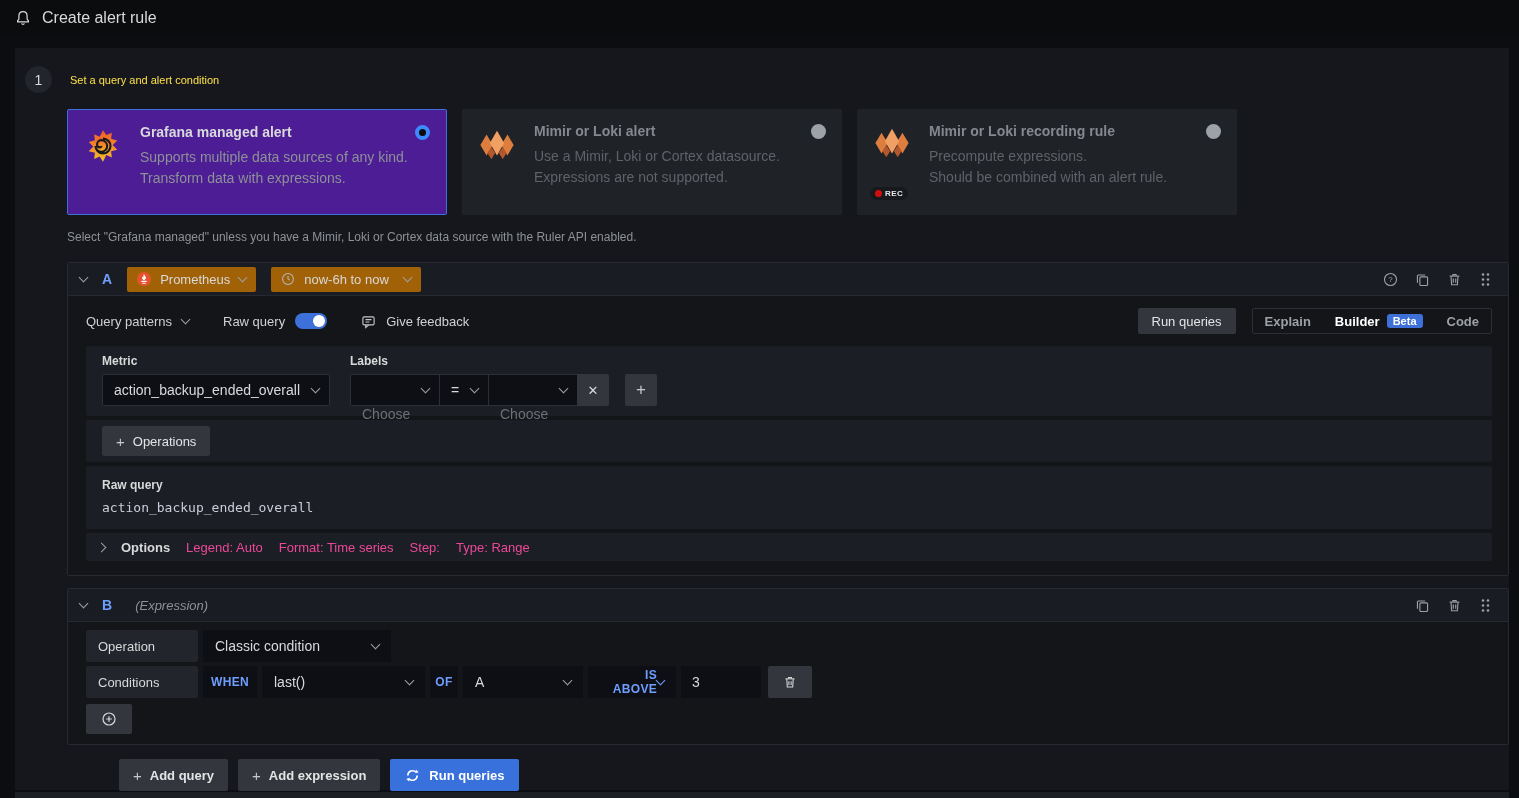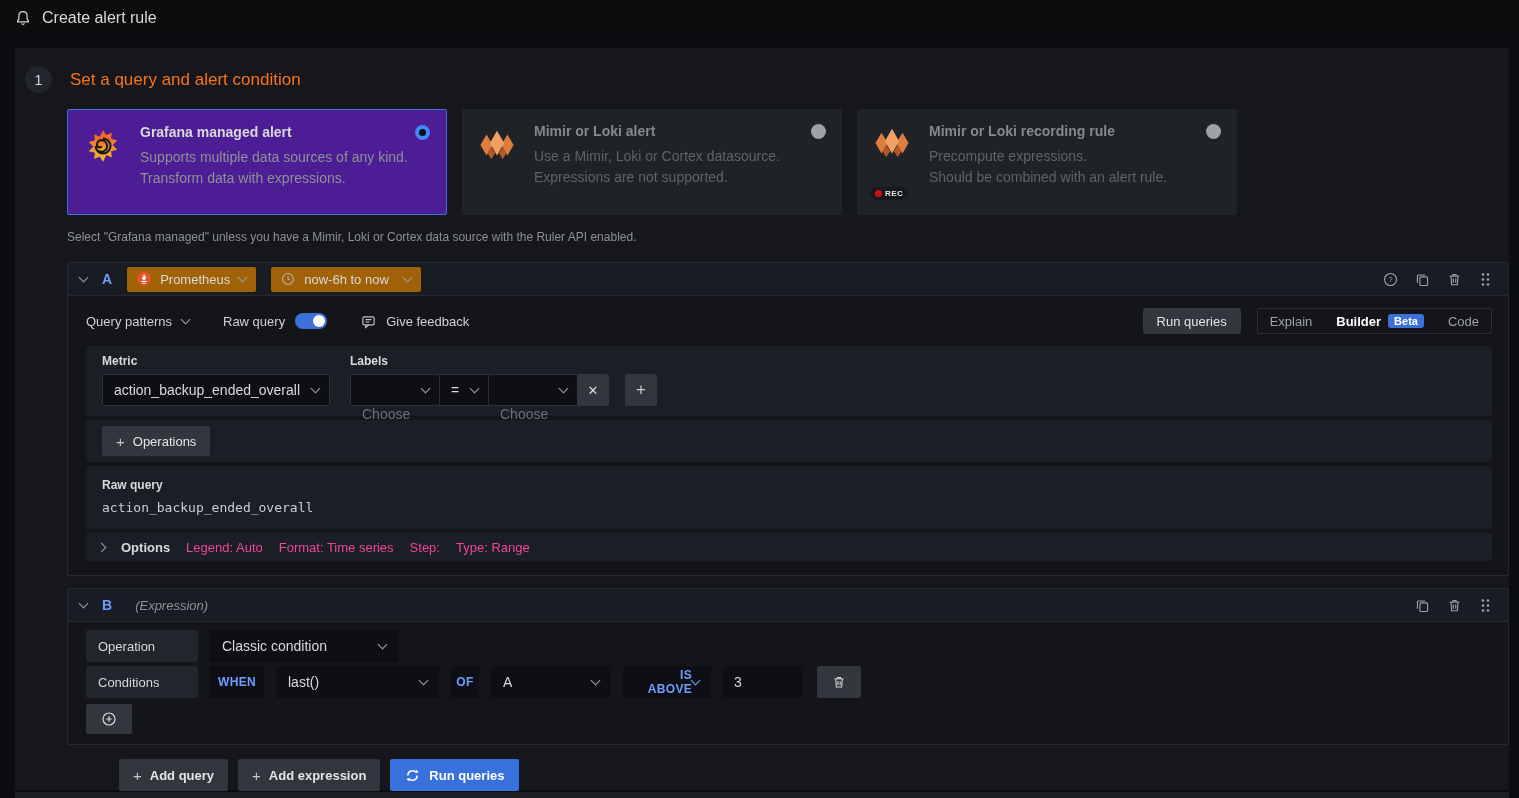--- a/index.html
+++ b/index.html
@@ -14,21 +14,21 @@
   
   .top-header { height:36px; background:#0b0c0e; display:flex; align-items:center; gap:11px; padding-left:15px; }
   .top-header .title { font-size:16px; color:#d8d9da; }
 
   
   .page { margin:12px 10px 0 15px; width:1494px; height:742px; background:#15171c; padding-top:18px; }
   .next-section { margin:2px 10px 0 15px; height:6px; background:#1c1f24; }
 
   .step-row { display:flex; align-items:center; gap:18px; margin-left:10px; }
   .step-circle { width:27px; height:27px; border-radius:50%; background:#22252b; display:flex; align-items:center; justify-content:center; font-size:14px; color:#d8d9da; flex:none; }
-  .step-title { font-size:17px; color:#f97316; }
+  .step-title { font-size:11px; color:#fde047; }
 
   .content { margin-left:52px; width:1442px; }
 
   
   .cards-row { display:flex; gap:15px; margin-top:16px; }
   .type-card { width:380px; height:106px; border-radius:2px; padding:14px 16px; display:flex; gap:16px; cursor:pointer; }
   .type-card.selected { background:#4c1d95; border:1px solid #3d71d9; }
   .type-card.dim { background:#1f2227; }
   .card-logo { width:40px; flex:none; padding-top:2px; position:relative; }
   .card-main { flex:1; min-width:0; }
@@ -63,21 +63,21 @@
   .panel-body { padding:10px 16px 14px 18px; }
 
   .toolbar-row { display:flex; align-items:center; height:30px; margin-bottom:10px; }
   .tb-group { display:flex; align-items:center; gap:10px; font-size:13px; color:#d0d1d4; margin-right:34px; cursor:pointer; }
   .toggle { width:32px; height:16px; border-radius:9px; background:#3d71d9; position:relative; cursor:pointer; flex:none; }
   .toggle::after { content:""; position:absolute; top:2px; right:2px; width:12px; height:12px; border-radius:50%; background:#fff; }
   .tb-right { margin-left:auto; display:flex; align-items:center; gap:16px; }
   .btn-gray { background:#33363c; border-radius:2px; height:30px; display:inline-flex; align-items:center; gap:8px; padding:0 14px; font-size:13px; color:#e3e4e6; cursor:pointer; white-space:nowrap; }
   .btn-sm { height:26px; }
   .segmented { display:flex; align-items:stretch; height:26px; border:1px solid #2c2f36; border-radius:2px; font-size:13px; }
-  .seg-item { display:flex; align-items:center; gap:7px; padding:0 12px; color:#9da0a5; cursor:pointer; }
+  .seg-item { display:flex; align-items:center; gap:7px; padding:0 12px; color:#9da0a5; cursor:pointer;font-weight:bold; }
   .seg-item.active { color:#fff; font-weight:700; }
   .beta { background:#3d71d9; color:#fff; font-size:11px; font-weight:700; padding:1px 6px; border-radius:3px; }
 
   .block { background:#1b1e24; border-radius:2px; margin-bottom:4px; }
   .block-fields { padding:8px 16px 10px 16px; display:flex; gap:20px; }
   .field-label { font-size:12px; font-weight:700; color:#d8d9da; margin-bottom:6px; }
   .select { height:32px; background:#0d0f14; border:1px solid #2c2f36; border-radius:2px; display:flex; align-items:center; gap:12px; padding:0 11px; font-size:14px; color:#d8d9da; cursor:pointer; }
   .select .placeholder { color:#6c7077;margin-top:48px; }
   .labels-group { display:flex; align-items:center; }
   .labels-group .select { border-radius:0; margin-right:-1px; }
@@ -86,21 +86,21 @@
   .add-label-btn { margin-left:16px; border-radius:2px; }
   .block-ops { padding:6px 16px; }
   .block-raw { padding:12px 16px 14px 16px; }
   .mono { font-family:"DejaVu Sans Mono", monospace; font-size:13px; color:#ccccdc; margin-top:8px; }
   .options-row { height:28px; background:#1b1e24; border-radius:2px; display:flex; align-items:center; gap:16px; padding:0 14px; font-size:13px; margin-bottom:0; cursor:pointer; }
   .options-title { font-weight:700; color:#d8d9da; }
   .opt-item { color:#ec4899; }
 
   
   .panel-b .panel-body { padding:8px 16px 10px 18px; }
-  .exp-row { display:flex; align-items:center; gap:12px; margin-bottom:4px; }
+  .exp-row { display:flex; align-items:center; gap:5px; margin-bottom:4px; }
   .label-box { width:112px; height:32px; background:#22252b; border-radius:2px; display:flex; align-items:center; padding:0 12px; font-size:13px; color:#d8d9da; flex:none; }
   .cond-box { height:32px; background:#0d0f14; display:flex; align-items:center; justify-content:center; padding:0 10px; flex:none; }
   .blue-label { color:#6e9fff; font-size:12px; font-weight:700; letter-spacing:.3px; }
   .cond-select { height:32px; background:#0d0f14; display:flex; align-items:center; justify-content:space-between; padding:0 12px; font-size:14px; color:#d8d9da; cursor:pointer; flex:none;text-align:right; }
   .threshold-input { width:80px; height:32px; background:#0d0f14; border:none; outline:none; color:#d8d9da; font-size:14px; padding:0 11px; font-family:"Liberation Sans", sans-serif; flex:none; }
   .trash-btn { width:44px; height:32px; margin-left:2px; background:#33363c; border-radius:2px; display:flex; align-items:center; justify-content:center; cursor:pointer; flex:none; }
   .plus-row { margin-top:6px; }
   .plus-btn { width:46px; height:30px; background:#33363c; border-radius:2px; display:flex; align-items:center; justify-content:center; cursor:pointer; }
 
   

